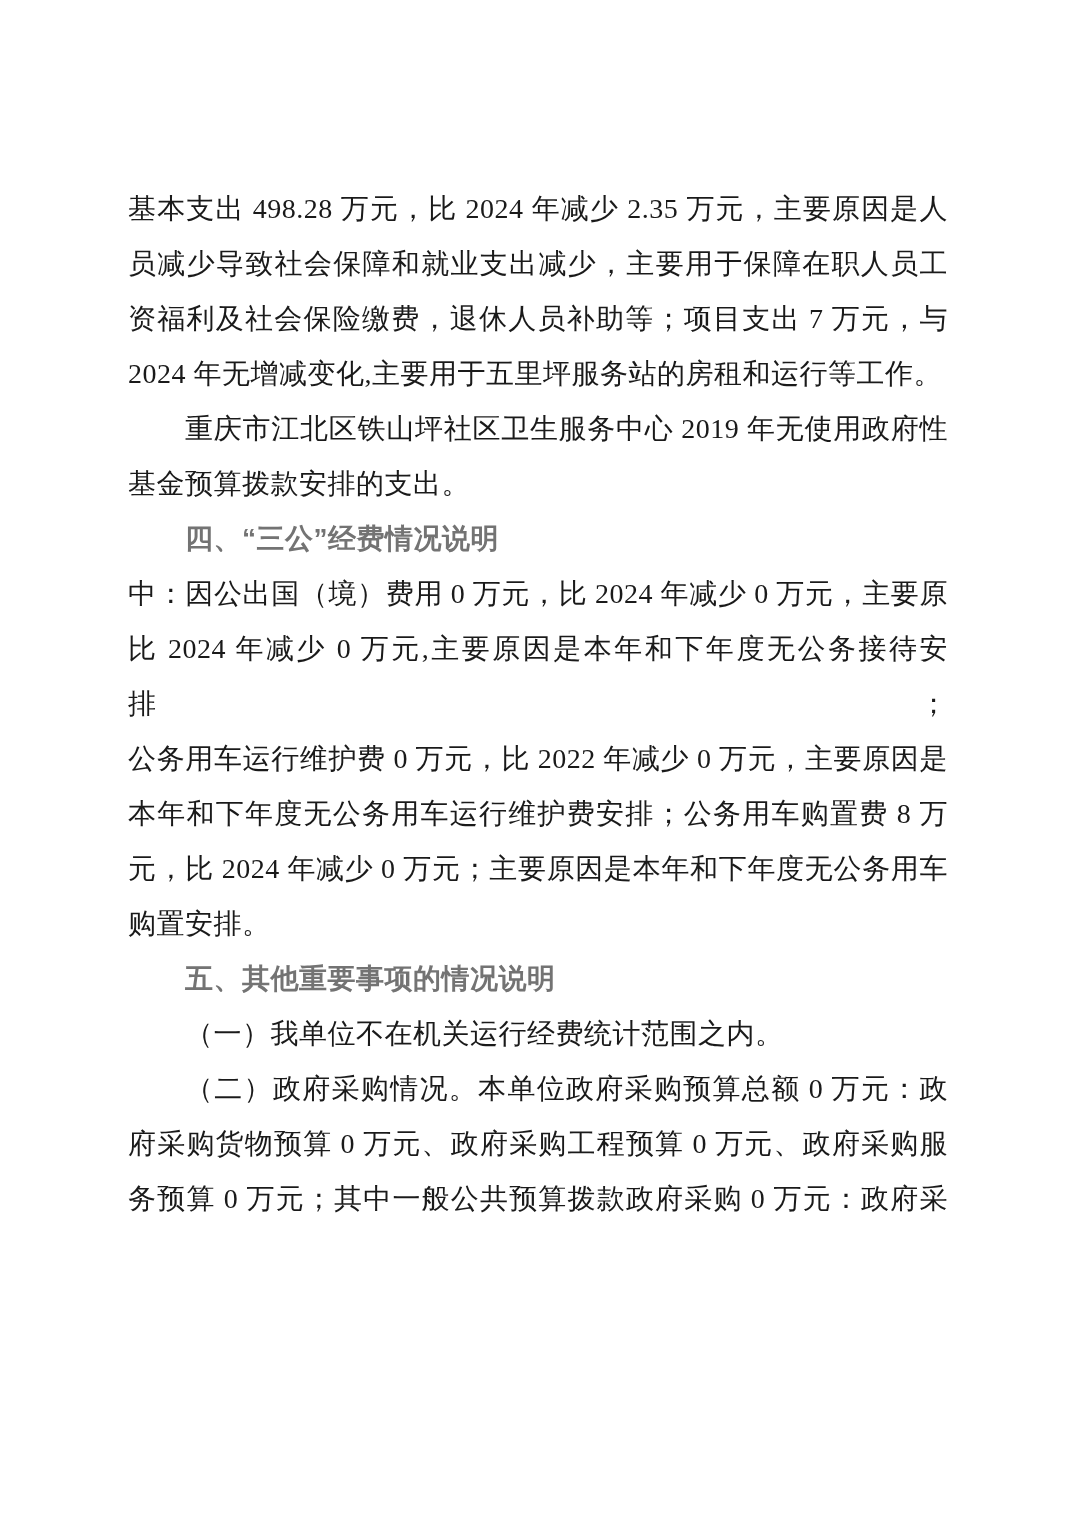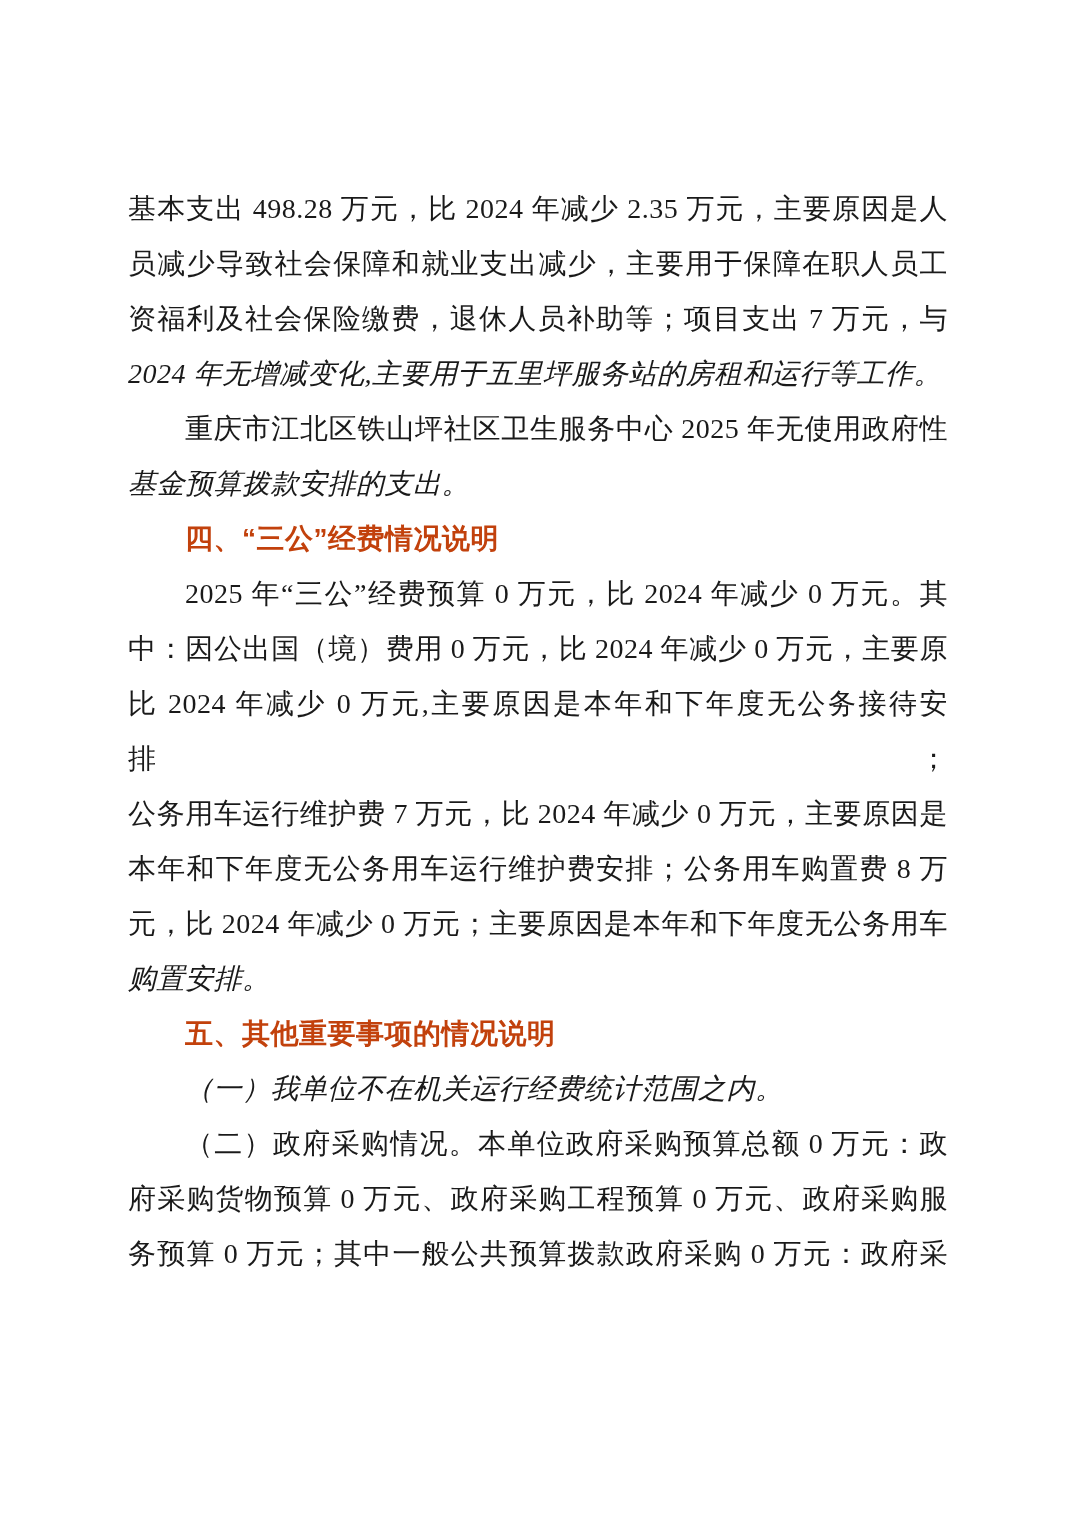--- a/index.html
+++ b/index.html
@@ -25,49 +25,47 @@
     width: 100%;
     text-align: justify;
     text-align-last: justify;
     text-justify: inter-character;
     white-space: pre-wrap;
     letter-spacing: 0.5px;
   }
   .line.flush {
     text-align: left;
     text-align-last: left;
-    font-style: italic;
   }
   .line.indent {
     box-sizing: border-box;
     padding-left: 57px;
   }
   .line.heading {
     font-family: "Liberation Sans", "DejaVu Sans", sans-serif;
     font-weight: bold;
-    color: #c2410c;
+    color: #737373;
     text-align: right;
     text-align-last: left;
   }
 </style>
 </head>
 <body>
 
 <div class="page">
   <div class="line">基本支出 498.28 万元，比 2024 年减少 2.35 万元，主要原因是人</div>
   <div class="line">员减少导致社会保障和就业支出减少，主要用于保障在职人员工</div>
   <div class="line">资福利及社会保险缴费，退休人员补助等；项目支出 7 万元，与</div>
   <div class="line flush">2024 年无增减变化,主要用于五里坪服务站的房租和运行等工作。</div>
-  <div class="line indent">重庆市江北区铁山坪社区卫生服务中心 2025 年无使用政府性</div>
+  <div class="line indent">重庆市江北区铁山坪社区卫生服务中心 2019 年无使用政府性</div>
   <div class="line flush">基金预算拨款安排的支出。</div>
   <div class="line heading indent">四、“三公”经费情况说明</div>
-  <div class="line indent">2025 年“三公”经费预算 0 万元，比 2024 年减少 0 万元。其</div>
   <div class="line">中：因公出国（境）费用 0 万元，比 2024 年减少 0 万元，主要原</div>
   <div class="line">比 2024 年减少 0 万元,主要原因是本年和下年度无公务接待安排；</div>
-  <div class="line">公务用车运行维护费 7 万元，比 2024 年减少 0 万元，主要原因是</div>
+  <div class="line">公务用车运行维护费 0 万元，比 2022 年减少 0 万元，主要原因是</div>
   <div class="line">本年和下年度无公务用车运行维护费安排；公务用车购置费 8 万</div>
   <div class="line">元，比 2024 年减少 0 万元；主要原因是本年和下年度无公务用车</div>
   <div class="line flush">购置安排。</div>
   <div class="line heading indent">五、其他重要事项的情况说明</div>
   <div class="line flush indent">（一）我单位不在机关运行经费统计范围之内。</div>
   <div class="line indent">（二）政府采购情况。本单位政府采购预算总额 0 万元：政</div>
   <div class="line">府采购货物预算 0 万元、政府采购工程预算 0 万元、政府采购服</div>
   <div class="line">务预算 0 万元；其中一般公共预算拨款政府采购 0 万元：政府采</div>
 </div>
 

